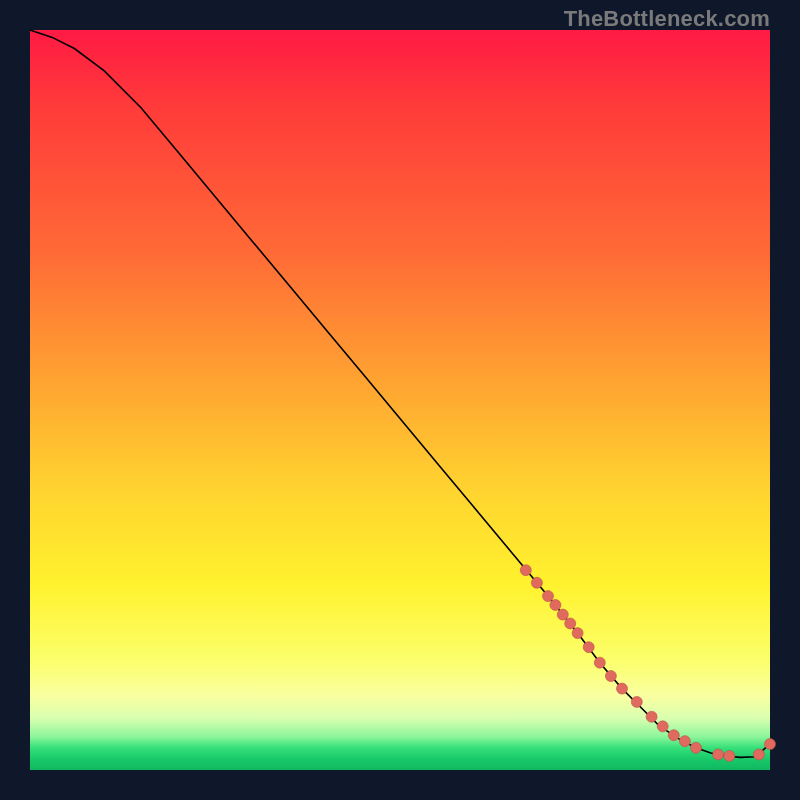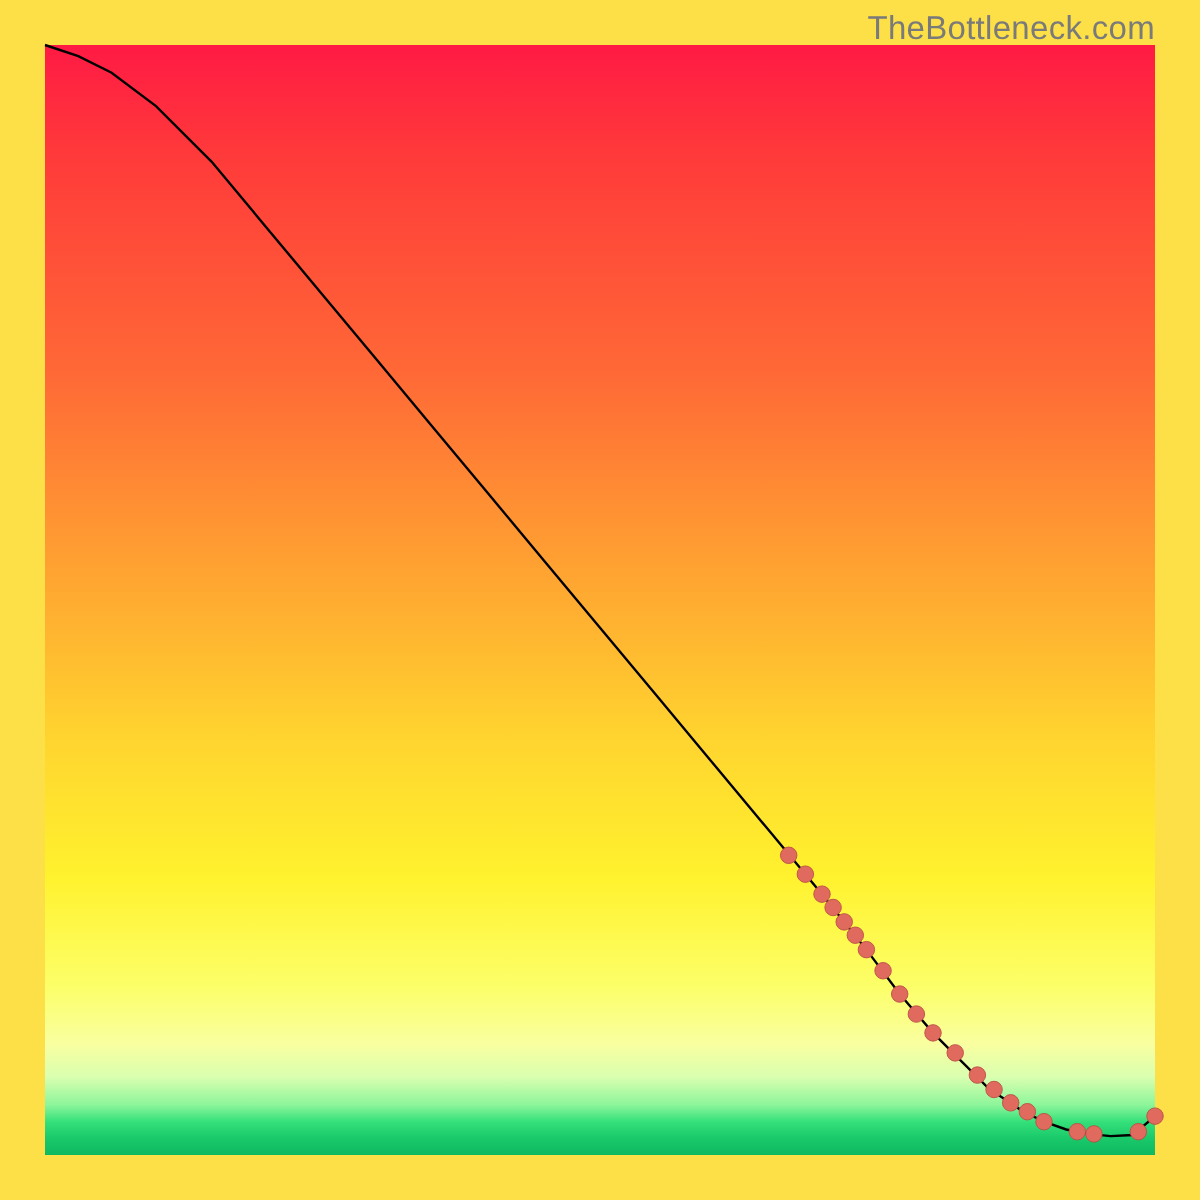--- a/index.html
+++ b/index.html
@@ -8,21 +8,22 @@
     width: 800px;
     height: 800px;
     background: #000;
     overflow: hidden;
     font-family: Arial, Helvetica, sans-serif;
   }
   .frame {
     position: relative;
     width: 800px;
     height: 800px;
-    background: #fde047;
+    background: #0f172a;
+    font-weight: bold;
   }
   .plot-area {
     position: absolute;
     left: 30px;
     top: 30px;
     width: 740px;
     height: 740px;
     
     background: linear-gradient(
       to bottom,

